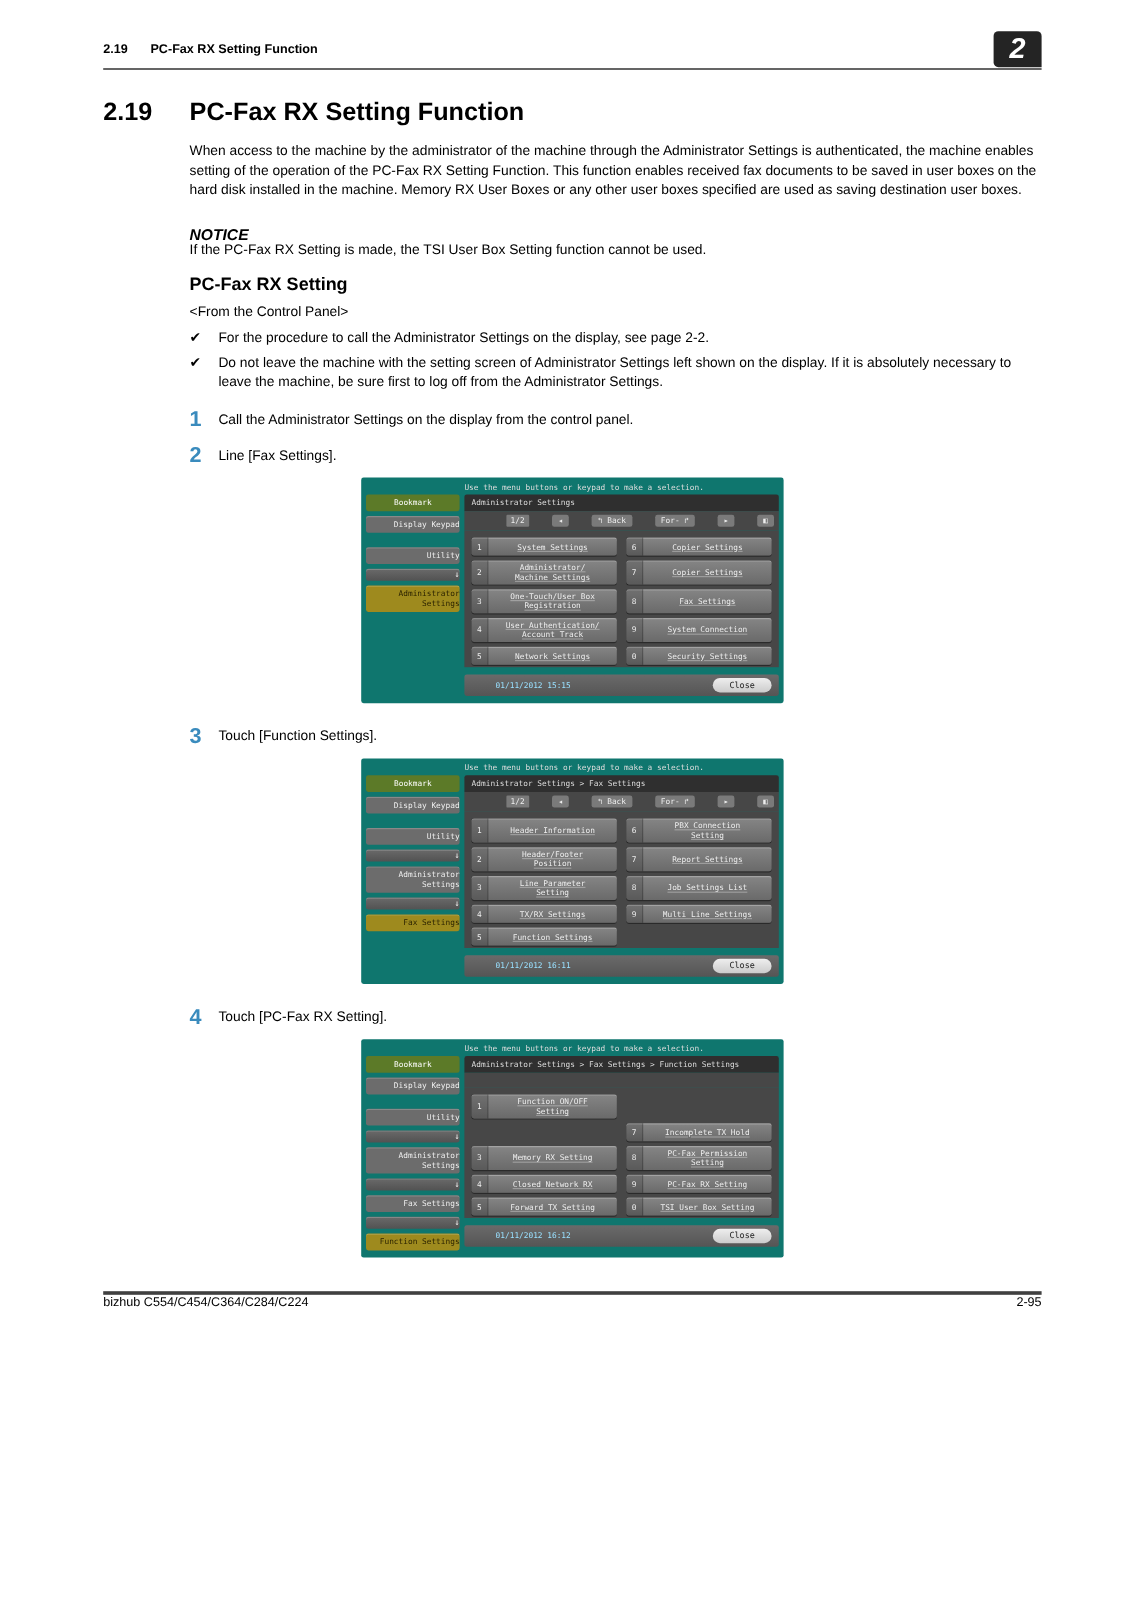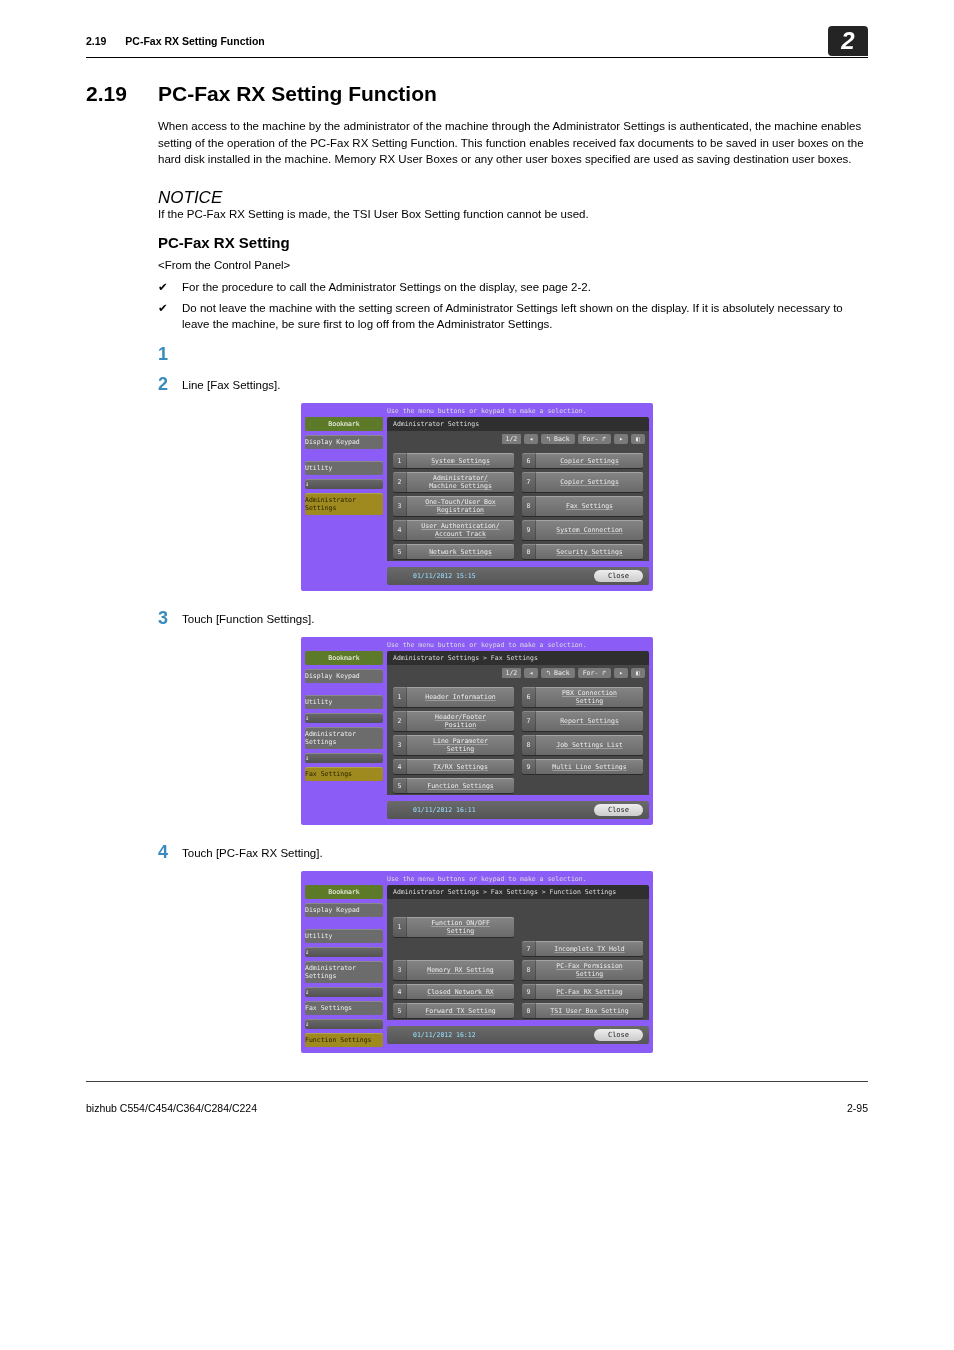--- a/index.html
+++ b/index.html
@@ -38,71 +38,71 @@
     margin-bottom: -1px;
   }
   h1.section-title {
     font-size: 21px;
     font-weight: bold;
     margin-bottom: 12px;
   }
   h1.section-title .num { display: inline-block; width: 72px; }
   .content-indent { margin-left: 72px; }
   .body-text { font-size: 11.5px; line-height: 1.45; margin-bottom: 8px; }
-  .notice-label { font-size: 17px; font-weight: normal; font-style: italic; margin-top: 20px; }
+  .notice-label { font-size: 13px; font-weight: bold; font-style: italic; margin-top: 20px; }
   .notice-text { font-size: 11.5px; margin-bottom: 14px; }
   h2.subheading { font-size: 15px; font-weight: bold; color: #000; margin: 10px 0 8px 0; }
   .origin { font-size: 11.5px; margin-bottom: 8px; }
   .check { font-size: 11.5px; line-height: 1.45; display: flex; margin-bottom: 4px; }
   .check .mark { flex: 0 0 24px; }
   .step { display: flex; align-items: flex-start; margin: 12px 0 8px 0; }
   .step .stepnum { flex: 0 0 24px; color: #3a8bbd; font-size: 18px; font-weight: bold; line-height: 1; }
   .step .steptext { font-size: 11.5px; padding-top: 4px; }
   .figure-center { text-align: center; margin: 10px 0 18px 0; }
 
   .mfpscreen {
     width: 352px;
     margin: 0 auto;
-    background: #8b5cf6;
+    background: #0f766e;
     color: #dcdcdc;
     font-family: "Lucida Console", Monaco, monospace;
     font-size: 6.5px;
     position: relative;
     padding: 4px 4px 6px 4px;
     border-radius: 2px;
     text-align: left;
   }
   .mfpscreen .hint { color: #ddd; margin: 0 0 2px 82px; }
   .mfpscreen .body-row { display: flex; gap: 4px; }
   .mfpscreen .leftcol { width: 78px; flex: 0 0 78px; display: flex; flex-direction: column; gap: 4px; }
   .mfpscreen .rightcol { flex: 1; display: flex; flex-direction: column; }
   .bm { background: #5c7a28; color: #fff; text-align: center; padding: 3px 0; border-radius: 2px; }
-  .navbtn { background: #6c6c6c; box-shadow: inset 0 1px 0 rgba(255,255,255,0.2); color: #eee; text-align: left; padding: 3px 0; border-radius: 2px; }
+  .navbtn { background: #6c6c6c; box-shadow: inset 0 1px 0 rgba(255,255,255,0.2); color: #eee; text-align: right; padding: 3px 0; border-radius: 2px; }
   .navbtn.arrow { background: linear-gradient(#6a6a6a,#525252); padding: 1px 0; font-size: 7px; }
   .navbtn.sel { background: #9e8a1e; color: #2b2300; }
   .crumb-bar { background: #2f2f2f; padding: 3px 6px; color: #ddd; border-radius: 2px 2px 0 0; }
-  .page-bar { display: flex; justify-content: flex-end; gap: 3px; padding: 3px 4px; background: #474747; align-items: center; }
+  .page-bar { display: flex; justify-content: flex-end; gap: 19px; padding: 3px 4px; background: #474747; align-items: center; }
   .page-bar .pg { background: #7a7a7a; color: #eee; padding: 1px 4px; border-radius: 1px; }
   .page-bar .pbtn { background: #7a7a7a; color: #eee; padding: 1px 5px; border-radius: 2px; }
   .menu-grid { display: grid; grid-template-columns: 1fr 1fr; gap: 4px 8px; padding: 6px 6px 2px 6px; background: #474747; }
   .menu-grid.single { grid-template-columns: 1fr 1fr; }
   .mbtn { display: flex; align-items: center; background: linear-gradient(#858585,#6a6a6a); border-radius: 2px; min-height: 15px; box-shadow: inset 0 1px 0 rgba(255,255,255,0.25), 0 1px 0 rgba(0,0,0,0.4); color: #eee; }
   .mbtn .n { flex: 0 0 14px; display: flex; align-items: center; justify-content: center; background: rgba(0,0,0,0.15); border-right: 1px solid rgba(0,0,0,0.2); font-size: 6.5px; align-self: stretch; }
   .mbtn .t { flex: 1; text-align: center; padding: 2px 14px; text-decoration: underline; text-decoration-color: rgba(255,255,255,0.3); }
   .mbtn.empty { visibility: hidden; }
   .footer-bar { display: flex; justify-content: space-between; align-items: center; background: linear-gradient(#6a6a6a,#555); padding: 3px 6px; margin-top: 6px; border-radius: 2px; }
   .footer-bar .ts { color: #99e0ff; font-size: 6.5px; padding-left: 20px; }
   .footer-bar .close { background: linear-gradient(#eee,#ccc); color: #222; padding: 2px 14px; border-radius: 10px; font-size: 7px; }
 
   .page-footer {
     display: flex;
     justify-content: space-between;
     font-size: 10.5px;
-    border-top: 1px solid #404040;
-    padding-top: 20px;
+    border-top: 3px solid #404040;
+    padding-top: 0;
     margin-top: 28px;
   }
 </style>
 </head>
 <body>
 
 <div class="page">
 
   <div class="top-bar">
     <div class="left">
@@ -128,20 +128,21 @@
       <span class="mark">✔</span>
       <span>For the procedure to call the Administrator Settings on the display, see page 2-2.</span>
     </div>
     <div class="check">
       <span class="mark">✔</span>
       <span>Do not leave the machine with the setting screen of Administrator Settings left shown on the display. If it is absolutely necessary to leave the machine, be sure first to log off from the Administrator Settings.</span>
     </div>
 
     <div class="step">
       <div class="stepnum">1</div>
+      <div class="steptext">Call the Administrator Settings on the display from the control panel.</div>
     </div>
 
     <div class="step">
       <div class="stepnum">2</div>
       <div class="steptext">Line [Fax Settings].</div>
     </div>
   </div>
 
   <div class="figure-center">
     <div class="mfpscreen">

